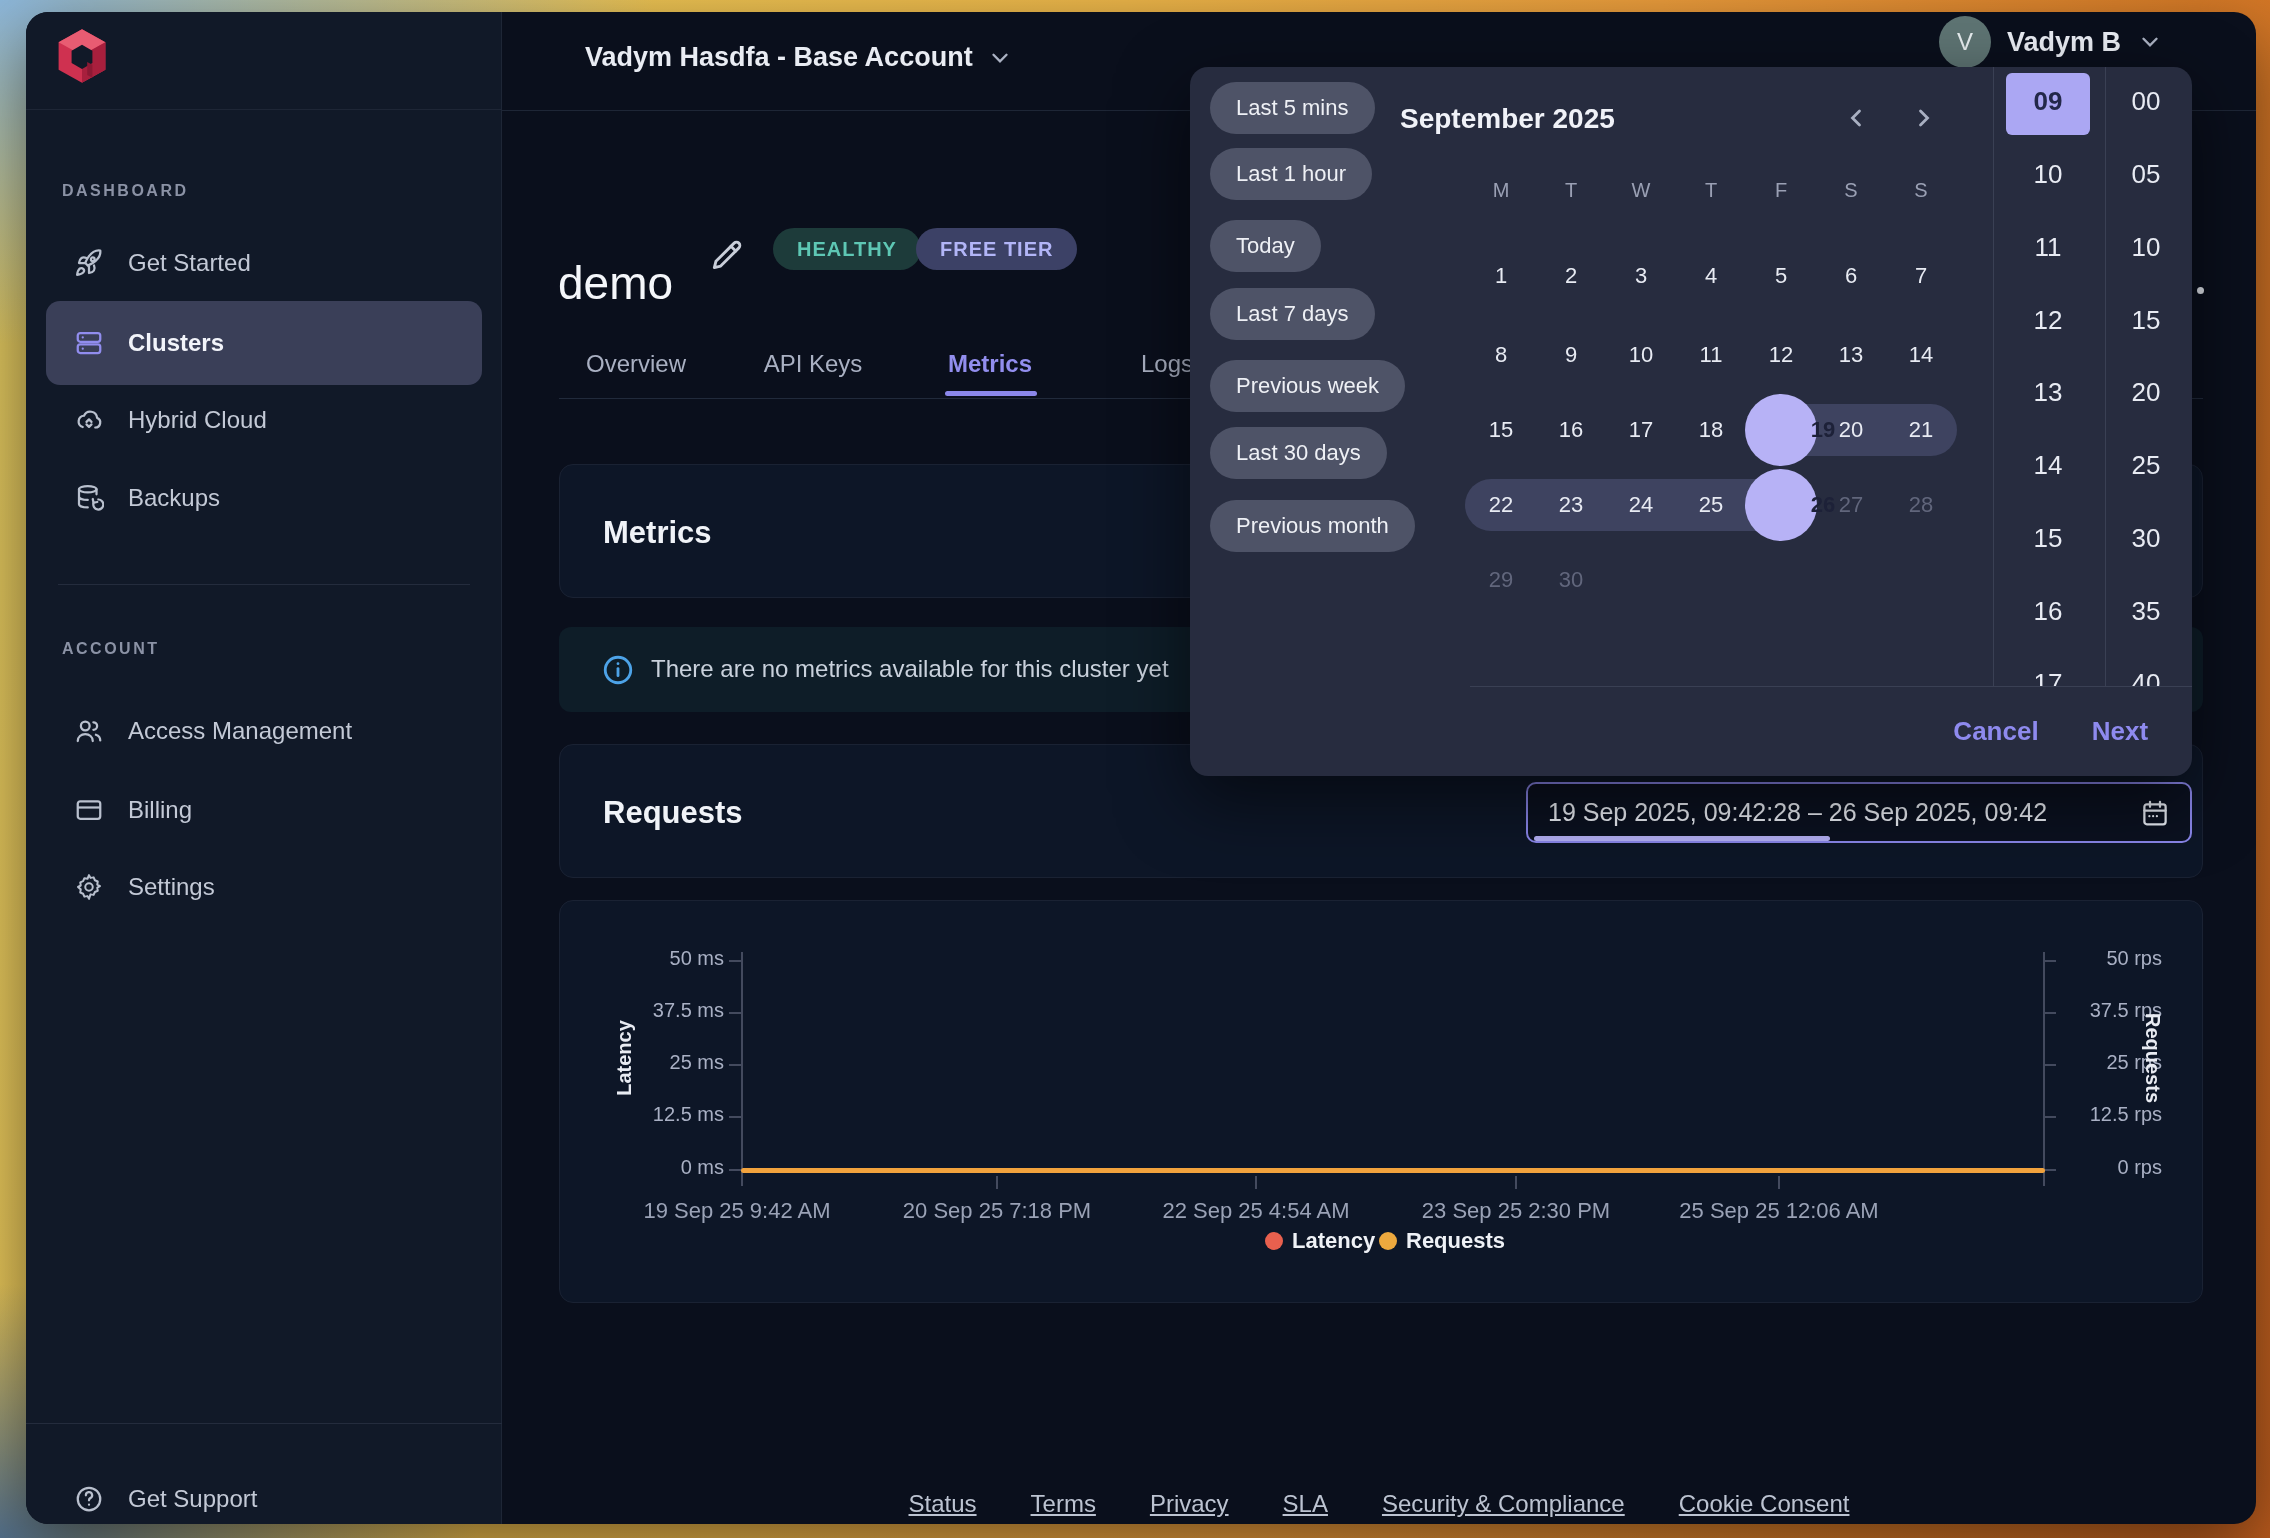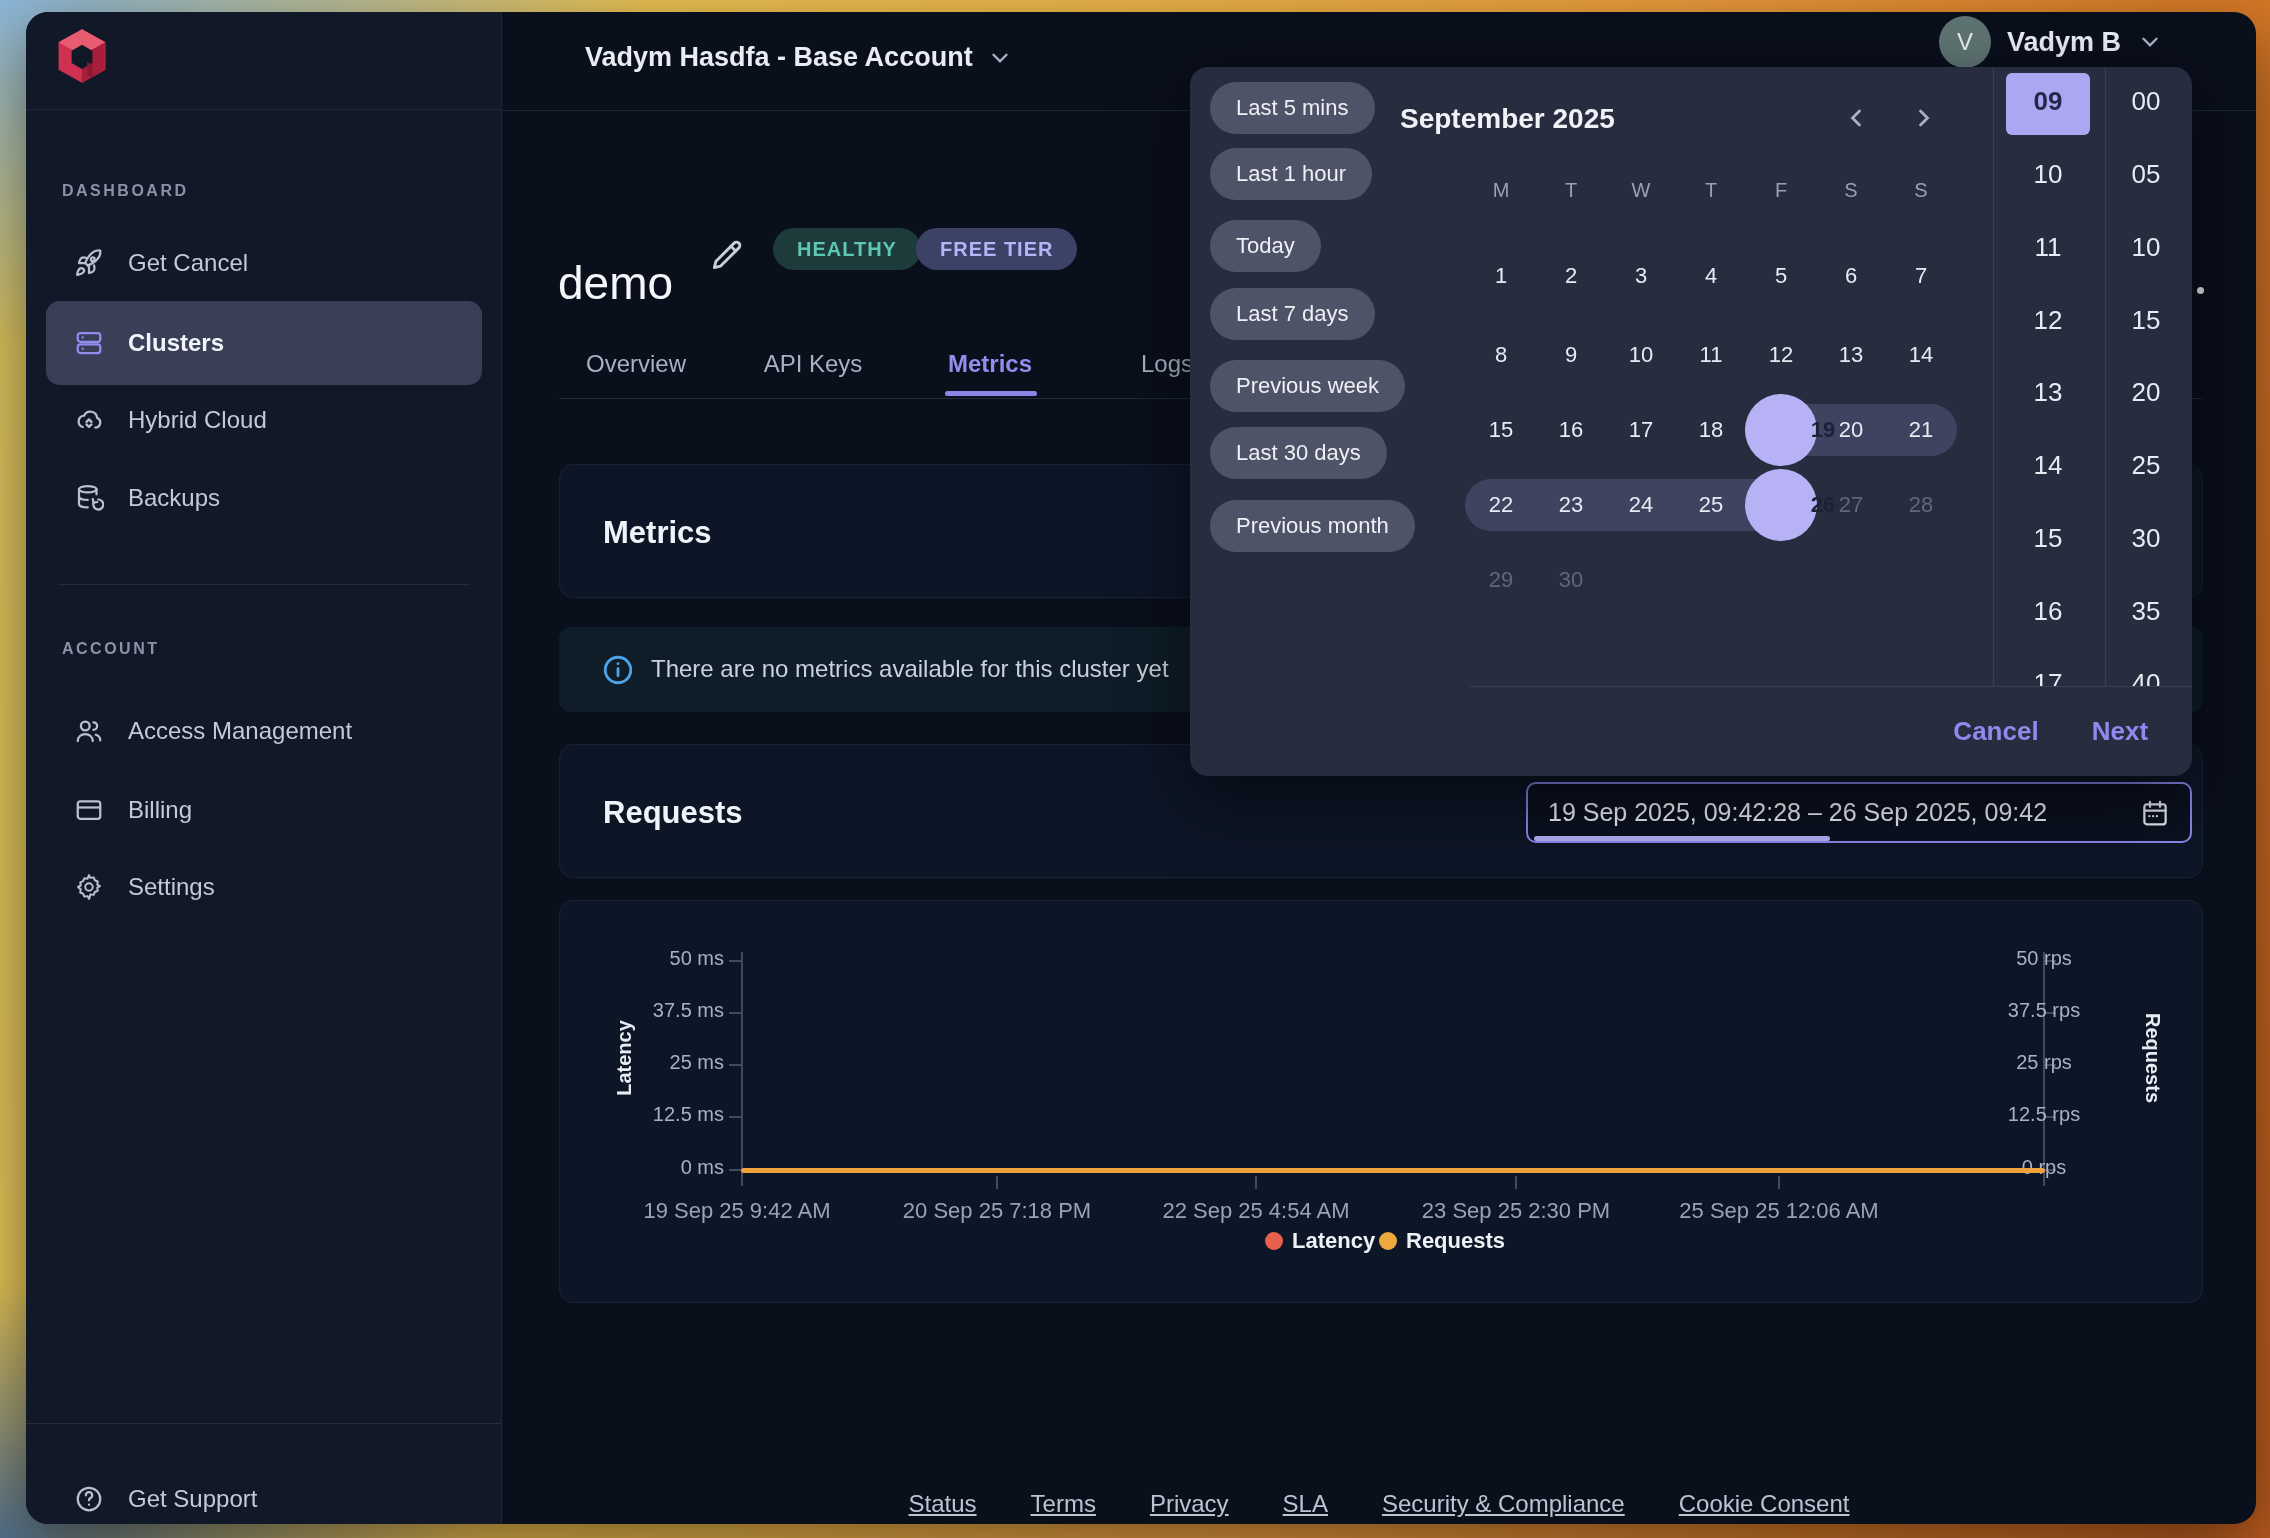--- a/index.html
+++ b/index.html
@@ -50,21 +50,21 @@
   
   .date-input { position:absolute; left:1500px; top:770px; width:666px; height:61px; background:#0b1120; border:2px solid #8a86ea; border-radius:10px; display:flex; align-items:center; padding:4px 20px; cursor:text; }
   .date-input-text { font-size:25px; color:#eef1f8; flex:1; white-space:nowrap; }
   .date-underline { position:absolute; left:6px; top:52px; width:296px; height:5px; border-radius:3px; background:#b4b0f5; }
   
   .axis-line { position:absolute; width:2px; top:940px; height:234px; background:#434a5e; }
   .tickmark { position:absolute; height:2px; width:13px; background:#434a5e; }
   .xtickmark { position:absolute; width:2px; height:13px; top:1164px; background:#434a5e; }
   .ytick { position:absolute; font-size:20px; color:#a9b0c4; }
   .ytick-l { left:560px; width:138px; text-align:right; }
-  .ytick-r { left:1948px; width:140px; text-align:center; }
+  .ytick-r { left:1996px; width:140px; text-align:right; }
   .axis-title { position:absolute; font-size:20px; font-weight:bold; color:#e8ebf2; transform:translate(-50%,-50%) rotate(-90deg); white-space:nowrap; }
   .series-line { position:absolute; left:715px; top:1156px; width:1304px; height:5px; border-radius:3px; background:#f1a23d; }
   .xlabel { position:absolute; top:1186px; transform:translateX(-50%); font-size:22px; color:#9aa2b6; white-space:nowrap; }
   .legend-dot { position:absolute; top:1220px; width:18px; height:18px; border-radius:50%; }
   .legend-label { position:absolute; top:1216px; font-size:22px; font-weight:bold; color:#eef1f6; }
   
   .footer { position:absolute; left:476px; top:1478px; width:1754px; display:flex; justify-content:center; gap:54px; }
   .footer a { font-size:24px; color:#bcc3d1; text-decoration:underline; cursor:pointer; white-space:nowrap; }
   
   .popup { position:absolute; left:1164px; top:55px; width:1002px; height:709px; background:#272c3f; border-radius:18px; box-shadow:0 24px 70px rgba(0,0,0,.55); z-index:10; }
@@ -105,21 +105,21 @@
     <div class="section-label" style="top:170px">DASHBOARD</div>
 
     <div class="side-item" style="top:223px">
       <svg viewBox="0 0 24 24" fill="none" stroke="#b9c0ce" stroke-width="1.8" stroke-linecap="round" stroke-linejoin="round">
           <path d="M4.5 16.5c-1.5 1.3-2 5-2 5s3.7-.5 5-2c.7-.8.7-2-.1-2.8-.8-.7-2.1-.6-2.9-.2z"></path>
           <path d="M12 15l-3-3c.5-1.3 1.2-2.7 2-4 3.2-5 6.5-6.5 10-6 .5 3.5-1 6.8-6 10-1.3.8-2.7 1.5-4 2z"></path>
           <path d="M9 12H4s.5-3 2-4 4 0 4 0"></path>
           <path d="M12 15v5s3-.5 4-2 0-4 0-4"></path>
           <circle cx="15" cy="9" r="1.5"></circle>
         </svg>
-      <span>Get Cancel</span>
+      <span>Get Started</span>
     </div>
 
     <div class="side-item selected" style="top:289px">
       <svg viewBox="0 0 24 24" fill="none" stroke="#918dee" stroke-width="1.8" stroke-linecap="round">
           <rect x="3" y="4" width="18" height="7" rx="2"></rect>
           <rect x="3" y="13" width="18" height="7" rx="2"></rect>
           <path d="M7 7.5h.01M7 16.5h.01"></path>
         </svg>
       <span>Clusters</span>
     </div>

